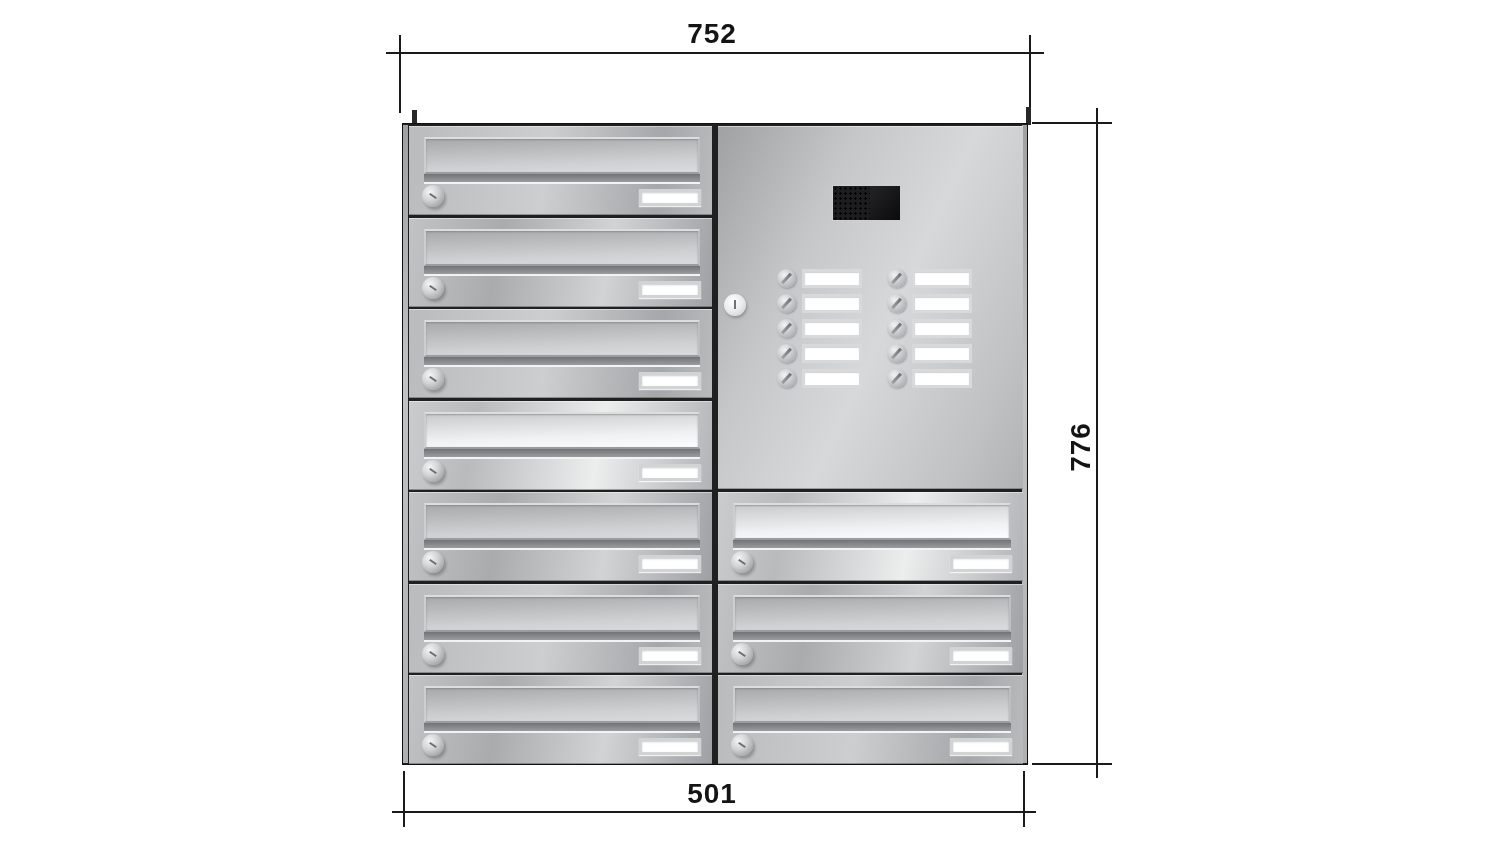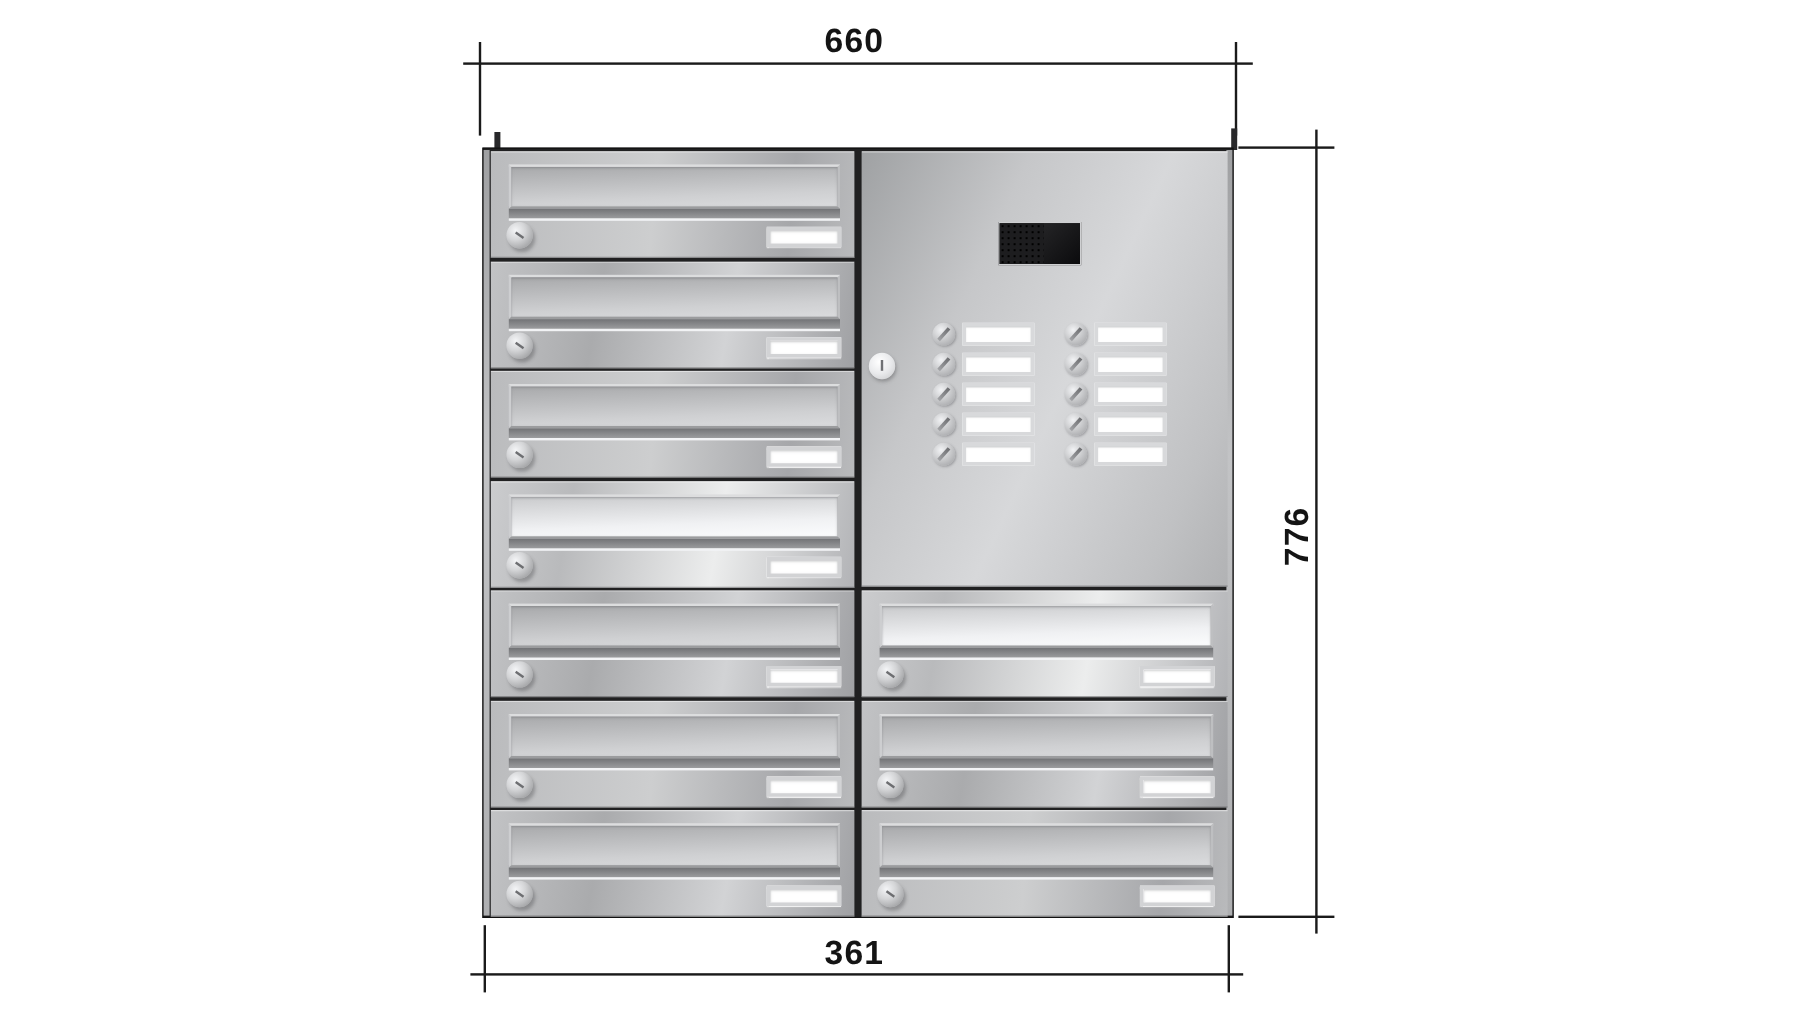--- a/index.html
+++ b/index.html
@@ -108,26 +108,26 @@
     background:#ffffff;border:3px solid #d8d9db;
     box-shadow:inset 0 1px 1px rgba(160,161,164,.5);
   }
 </style>
 </head>
 <body>
 
 <div class="dim-line" style="left:386px;top:52px;width:658px;height:2px;"></div>
 <div class="dim-line" style="left:399px;top:35px;width:2px;height:78px;"></div>
 <div class="dim-line" style="left:1029px;top:35px;width:2px;height:78px;"></div>
-<div class="dim-label" style="left:612px;top:19px;width:200px;">660</div>
+<div class="dim-label" style="left:612px;top:19px;width:200px;">752</div>
 
 <div class="dim-line" style="left:392px;top:811px;width:644px;height:2px;"></div>
 <div class="dim-line" style="left:403px;top:771px;width:2px;height:56px;"></div>
 <div class="dim-line" style="left:1023px;top:771px;width:2px;height:56px;"></div>
-<div class="dim-label" style="left:612px;top:779px;width:200px;">361</div>
+<div class="dim-label" style="left:612px;top:779px;width:200px;">501</div>
 
 <div class="dim-line" style="left:1096px;top:108px;width:2px;height:670px;"></div>
 <div class="dim-line" style="left:1032px;top:122px;width:80px;height:2px;"></div>
 <div class="dim-line" style="left:1032px;top:763px;width:80px;height:2px;"></div>
 <div class="dim-label rot" style="left:1021px;top:432px;width:120px;">776</div>
 
 <div class="corner-tab" style="left:412px;top:110px;height:14px;"></div>
 <div class="corner-tab" style="left:1026px;top:107px;height:18px;"></div>
 
 <div class="unit">

